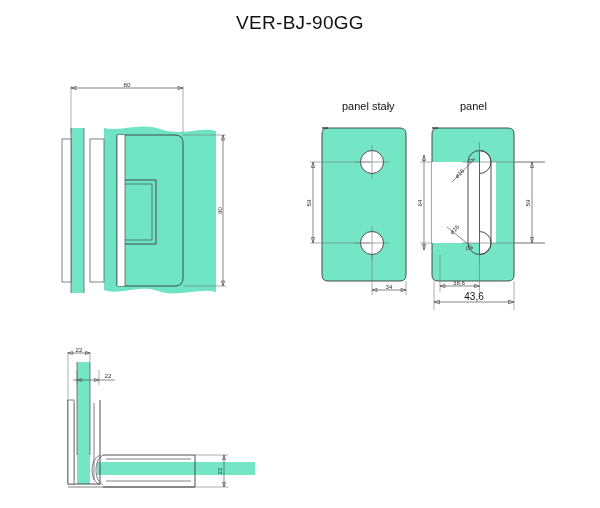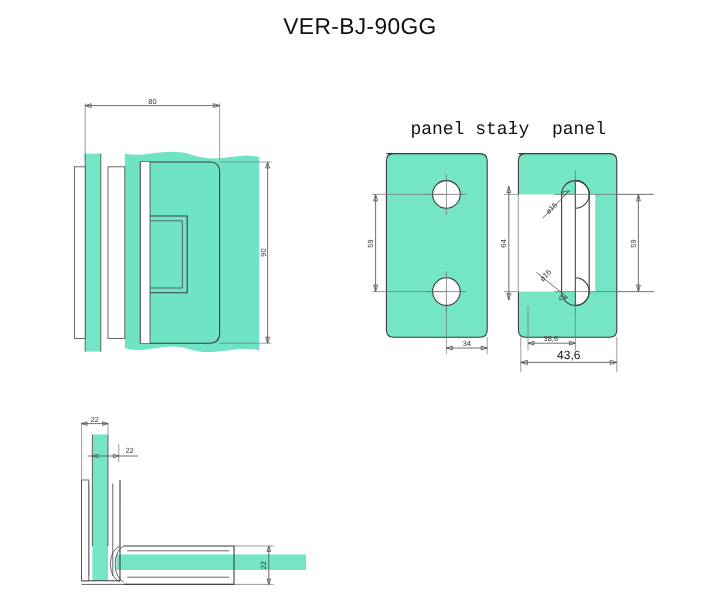--- a/index.html
+++ b/index.html
@@ -14,24 +14,23 @@
   #stage{position:relative;width:600px;height:508px;background:#fff;}
   #title{
     position:absolute;left:0;top:12px;width:600px;
     text-align:center;
     font-size:19px;
     letter-spacing:.3px;
     color:#111;
   }
   .viewlabel{
     position:absolute;
-    font-size:15px;
+    font-size:11px;
     color:#111;
     white-space:nowrap;
-    font-family:Liberation Mono, monospace;
   }
   svg{position:absolute;left:0;top:0;width:600px;height:508px;}
   text{font-family:"Liberation Sans","DejaVu Sans",sans-serif;fill:#222;}
   .dimtxt{font-size:6.2px;fill:#333;}
   .dimtxt-big{font-size:10px;fill:#111;}
   .dimline{stroke:#555;stroke-width:.7;fill:none;}
   .extline{stroke:#777;stroke-width:.6;fill:none;}
   .outline{stroke:#3a3a3a;stroke-width:.9;fill:none;}
   .thin{stroke:#4a4a4a;stroke-width:.7;fill:none;}
   .center{stroke:#6b6b6b;stroke-width:.6;fill:none;}

